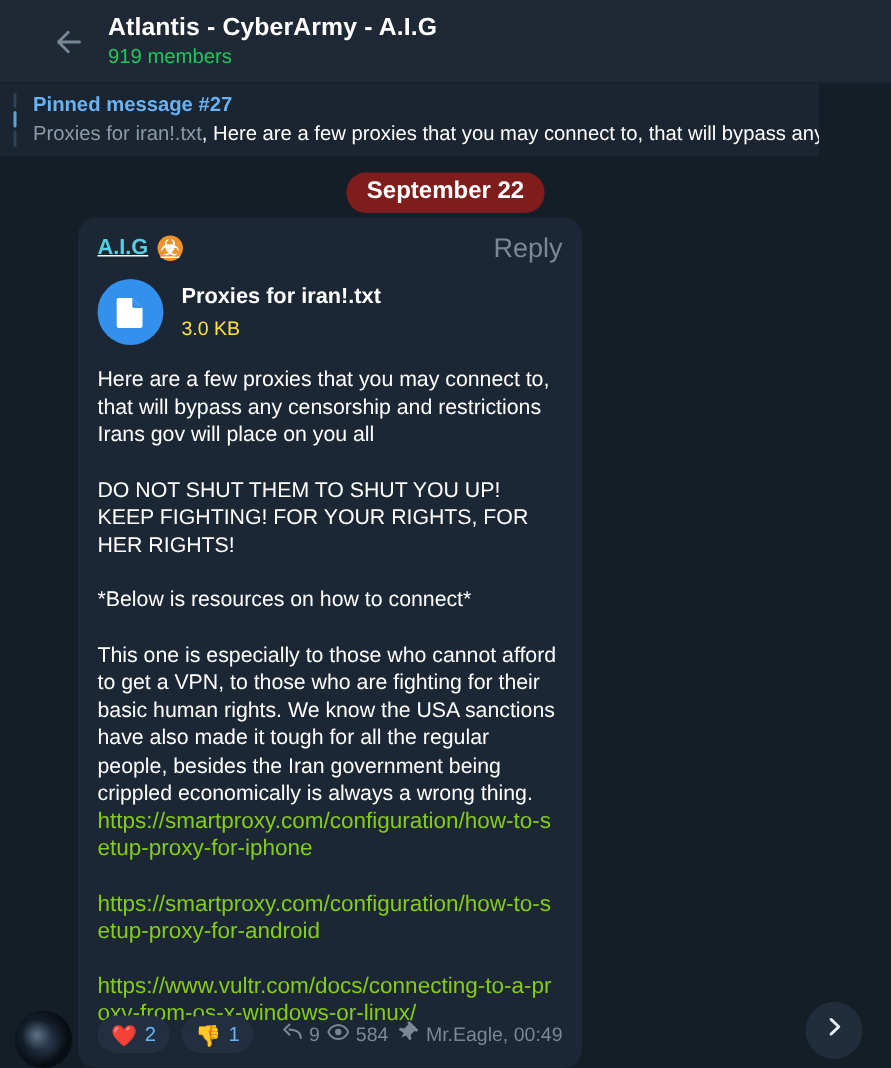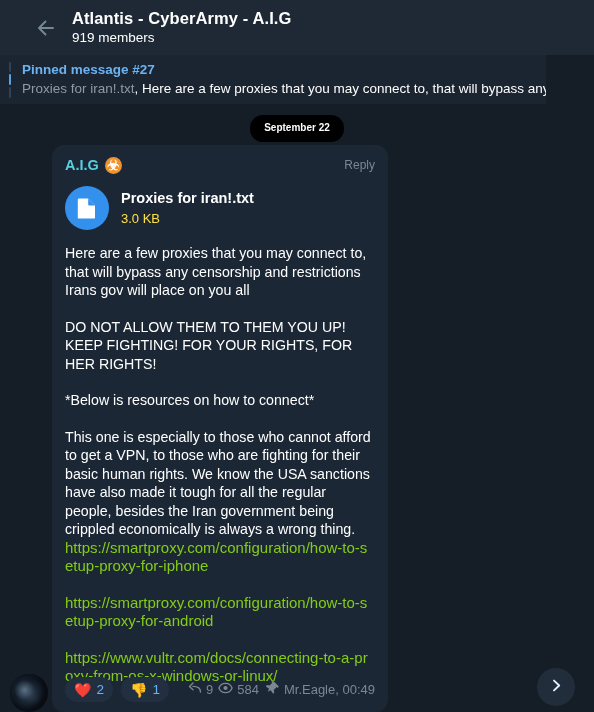--- a/index.html
+++ b/index.html
@@ -48,21 +48,21 @@
   .chat-title {
     font-size: 16.5px;
     font-weight: bold;
     color: #ffffff;
     letter-spacing: 0.1px;
     line-height: 20px;
     white-space: nowrap;
   }
   .chat-subtitle {
     font-size: 13.5px;
-    color: #ffffff;
+    color: #22c55e;
     line-height: 18px;
     margin-top: 1px;
     white-space: nowrap;
   }
 
   
   .pinned-bar {
     position: absolute;
     top: 55px; left: 0;
     width: 546px;
@@ -113,23 +113,23 @@
     background: #151d27;
     overflow: hidden;
   }
 
   .date-pill-row {
     display: flex;
     justify-content: center;
     padding-top: 11px;
   }
   .date-pill {
-    background: #000000;
-    color: #ffffff;
-    font-size: 10px;
+    background: #7f1d1d;
+    color: #ffffff;
+    font-size: 16px;
     font-weight: bold;
     padding: 5px 14px 6px;
     border-radius: 13px;
     line-height: 16px;
   }
 
   
   .bubble {
     position: absolute;
     left: 52px;
@@ -140,39 +140,39 @@
     padding: 9px 13px 0 13px;
     min-height: 567px;
   }
 
   .bubble-top {
     display: flex;
     align-items: center;
     justify-content: space-between;
     height: 22px;
   }
-  .sender-wrap { display: flex; align-items: center; gap: 6px; cursor: pointer; }
+  .sender-wrap { display: flex; align-items: center; gap: 6px; cursor: pointer; text-decoration: underline; }
   .sender-name {
     font-size: 14.5px;
     font-weight: bold;
     color: #56cfe1;
     line-height: 18px;
   }
   .sender-emoji {
     font-size: 14px;
     line-height: 16px;
     width: 17px; height: 17px;
     border-radius: 50%;
     background: #f0922b;
     display: flex; align-items: center; justify-content: center;
     color: #ffffff;
     font-weight: bold;
   }
   .reply-link {
-    font-size: 12px;
+    font-size: 18px;
     color: #7b8794;
     cursor: pointer;
     line-height: 18px;
   }
 
   
   .file-row {
     display: flex;
     align-items: center;
     gap: 12px;
@@ -342,21 +342,21 @@
         </svg>
       </div>
       <div class="file-meta">
         <div class="file-name">Proxies for iran!.txt</div>
         <div class="file-size">3.0 KB</div>
       </div>
     </div>
 
     <div class="msg-body">
       <p>Here are a few proxies that you may connect to, that will bypass any censorship and restrictions Irans gov will place on you all</p>
-      <p>DO NOT ALLOW THEM TO THEM YOU UP!
+      <p>DO NOT SHUT THEM TO SHUT YOU UP!
 KEEP FIGHTING! FOR YOUR RIGHTS, FOR HER RIGHTS!</p>
       <p>*Below is resources on how to connect*</p>
       <p>This one is especially to those who cannot afford to get a VPN, to those who are fighting for their basic human rights. We know the USA sanctions have also made it tough for all the regular people, besides the Iran government being crippled economically is always a wrong thing.</p>
       <a class="link link-block" href="#">https://smartproxy.com/configuration/how-to-setup-proxy-for-iphone</a>
       <a class="link link-gap" href="#">https://smartproxy.com/configuration/how-to-setup-proxy-for-android</a>
       <a class="link link-gap" href="#">https://www.vultr.com/docs/connecting-to-a-proxy-from-os-x-windows-or-linux/</a>
     </div>
 
     <div class="reactions">
       <div class="reaction">

